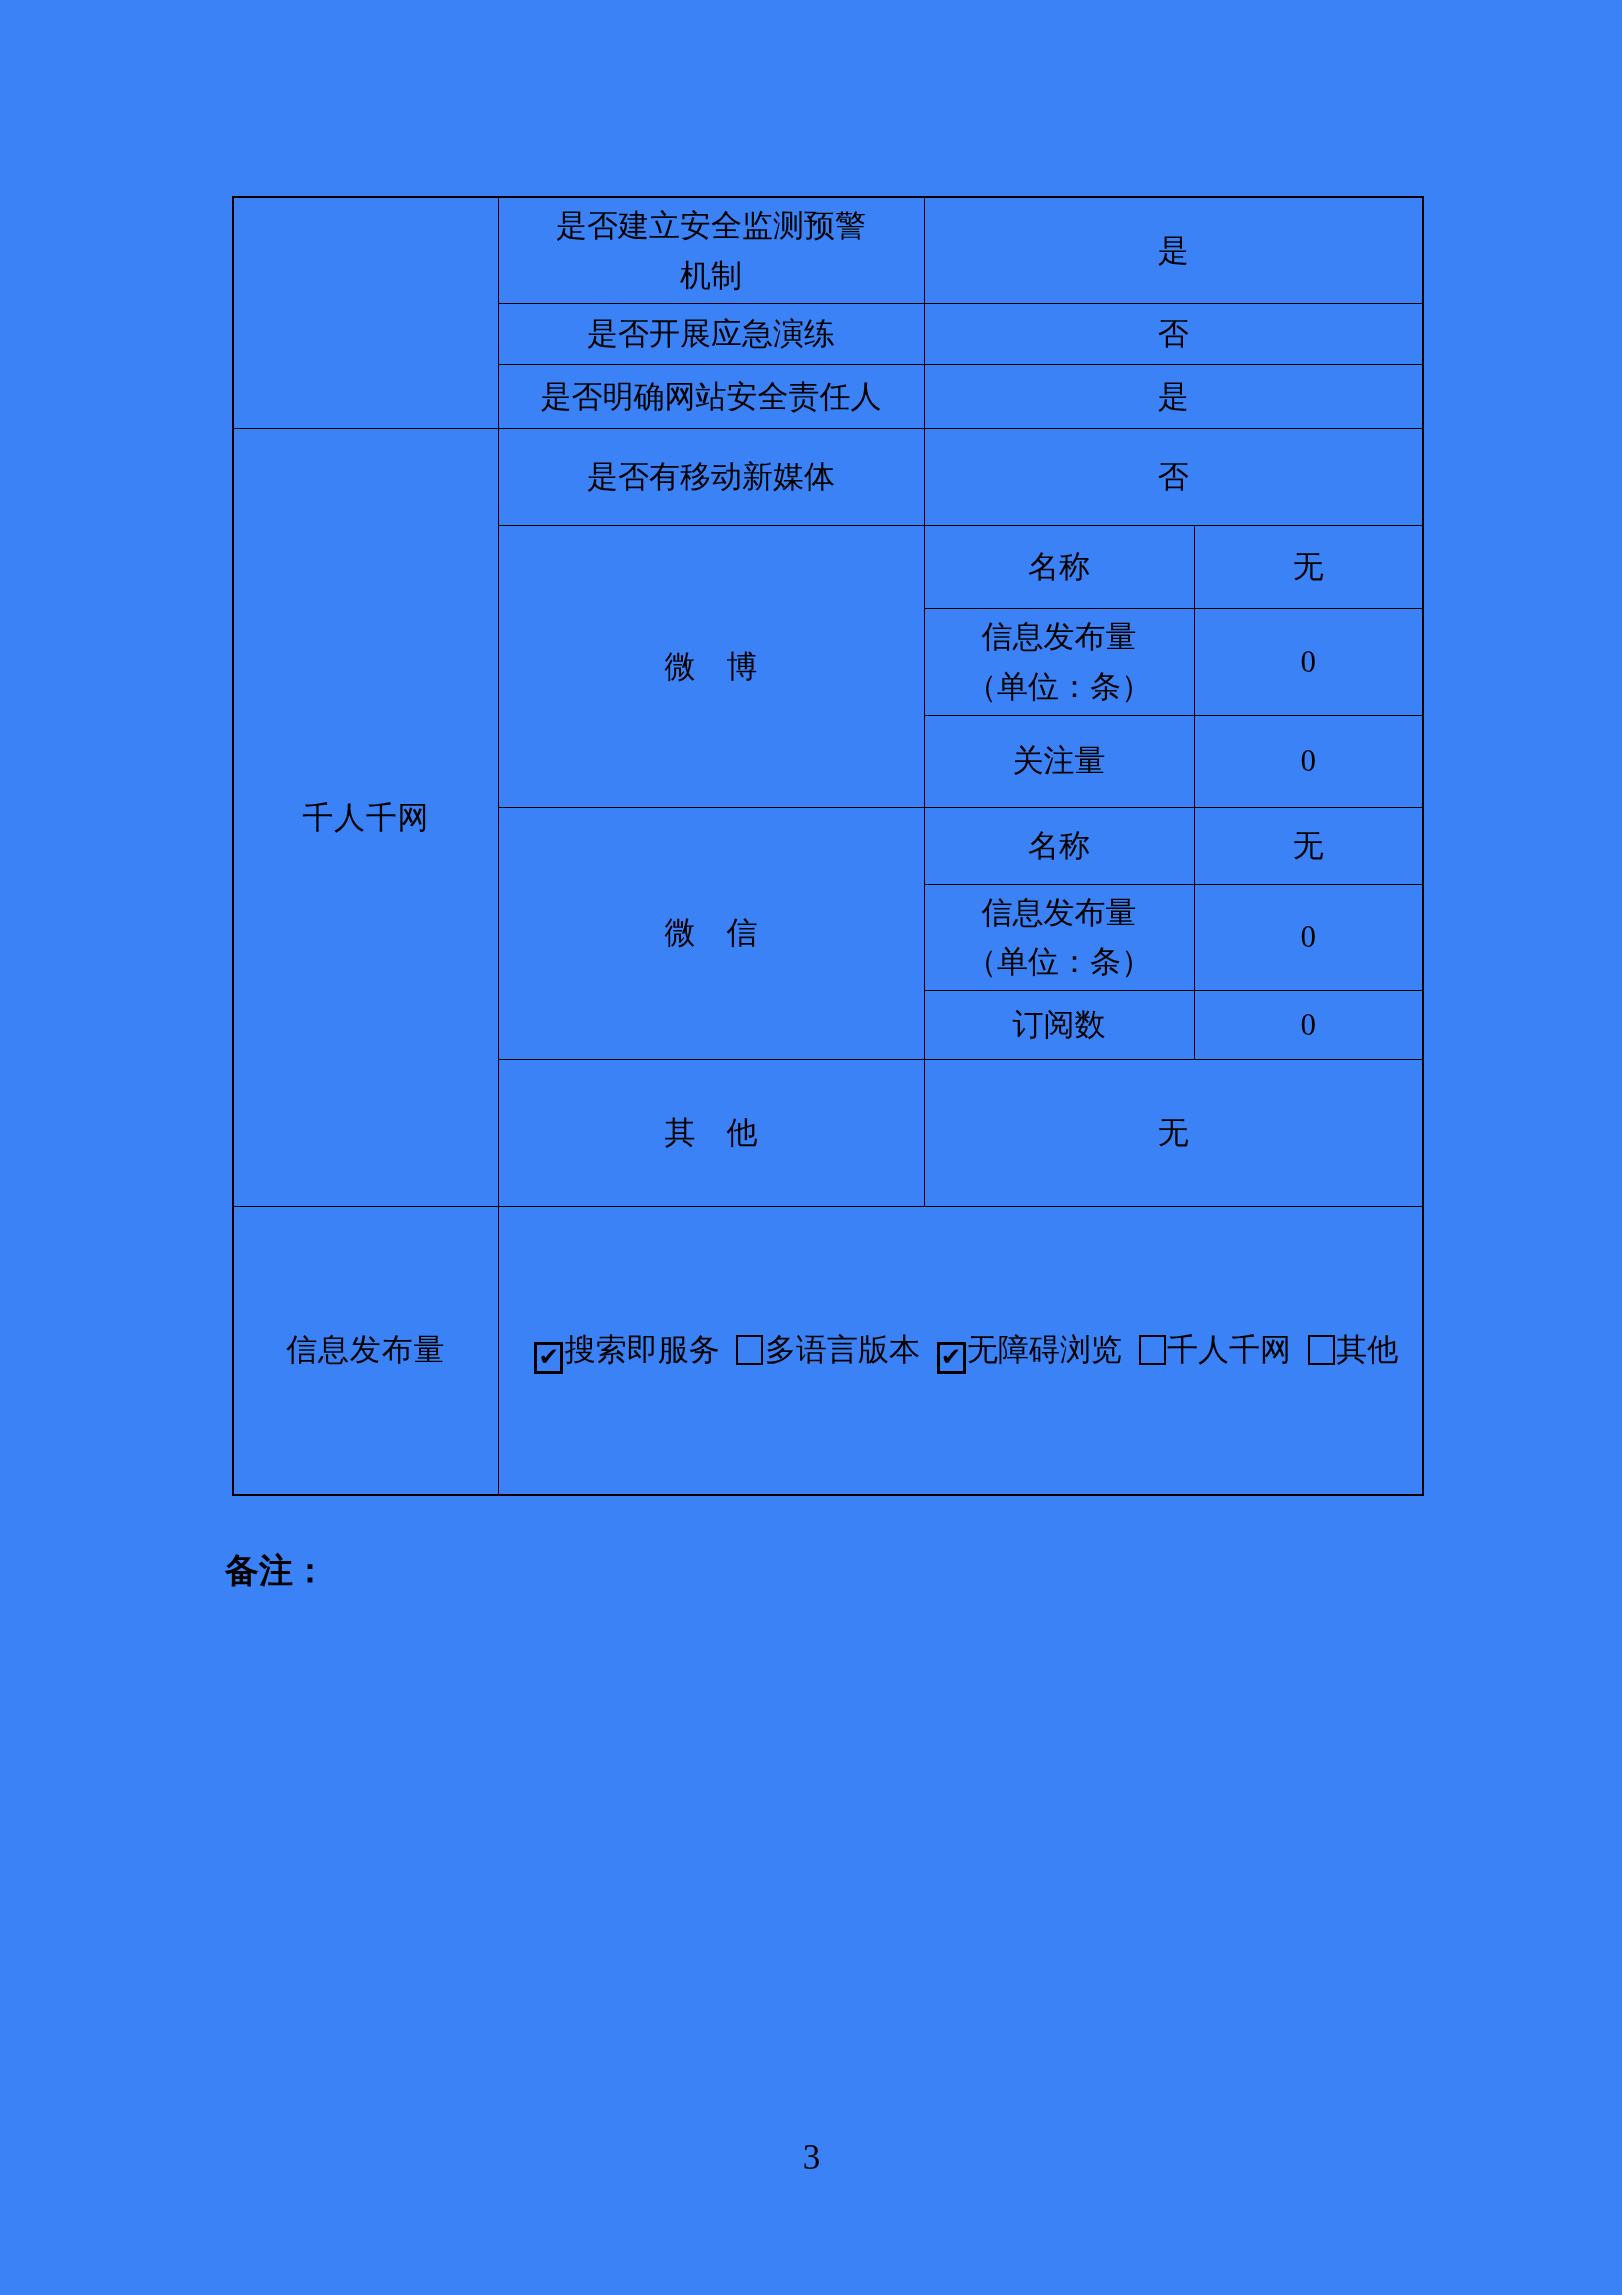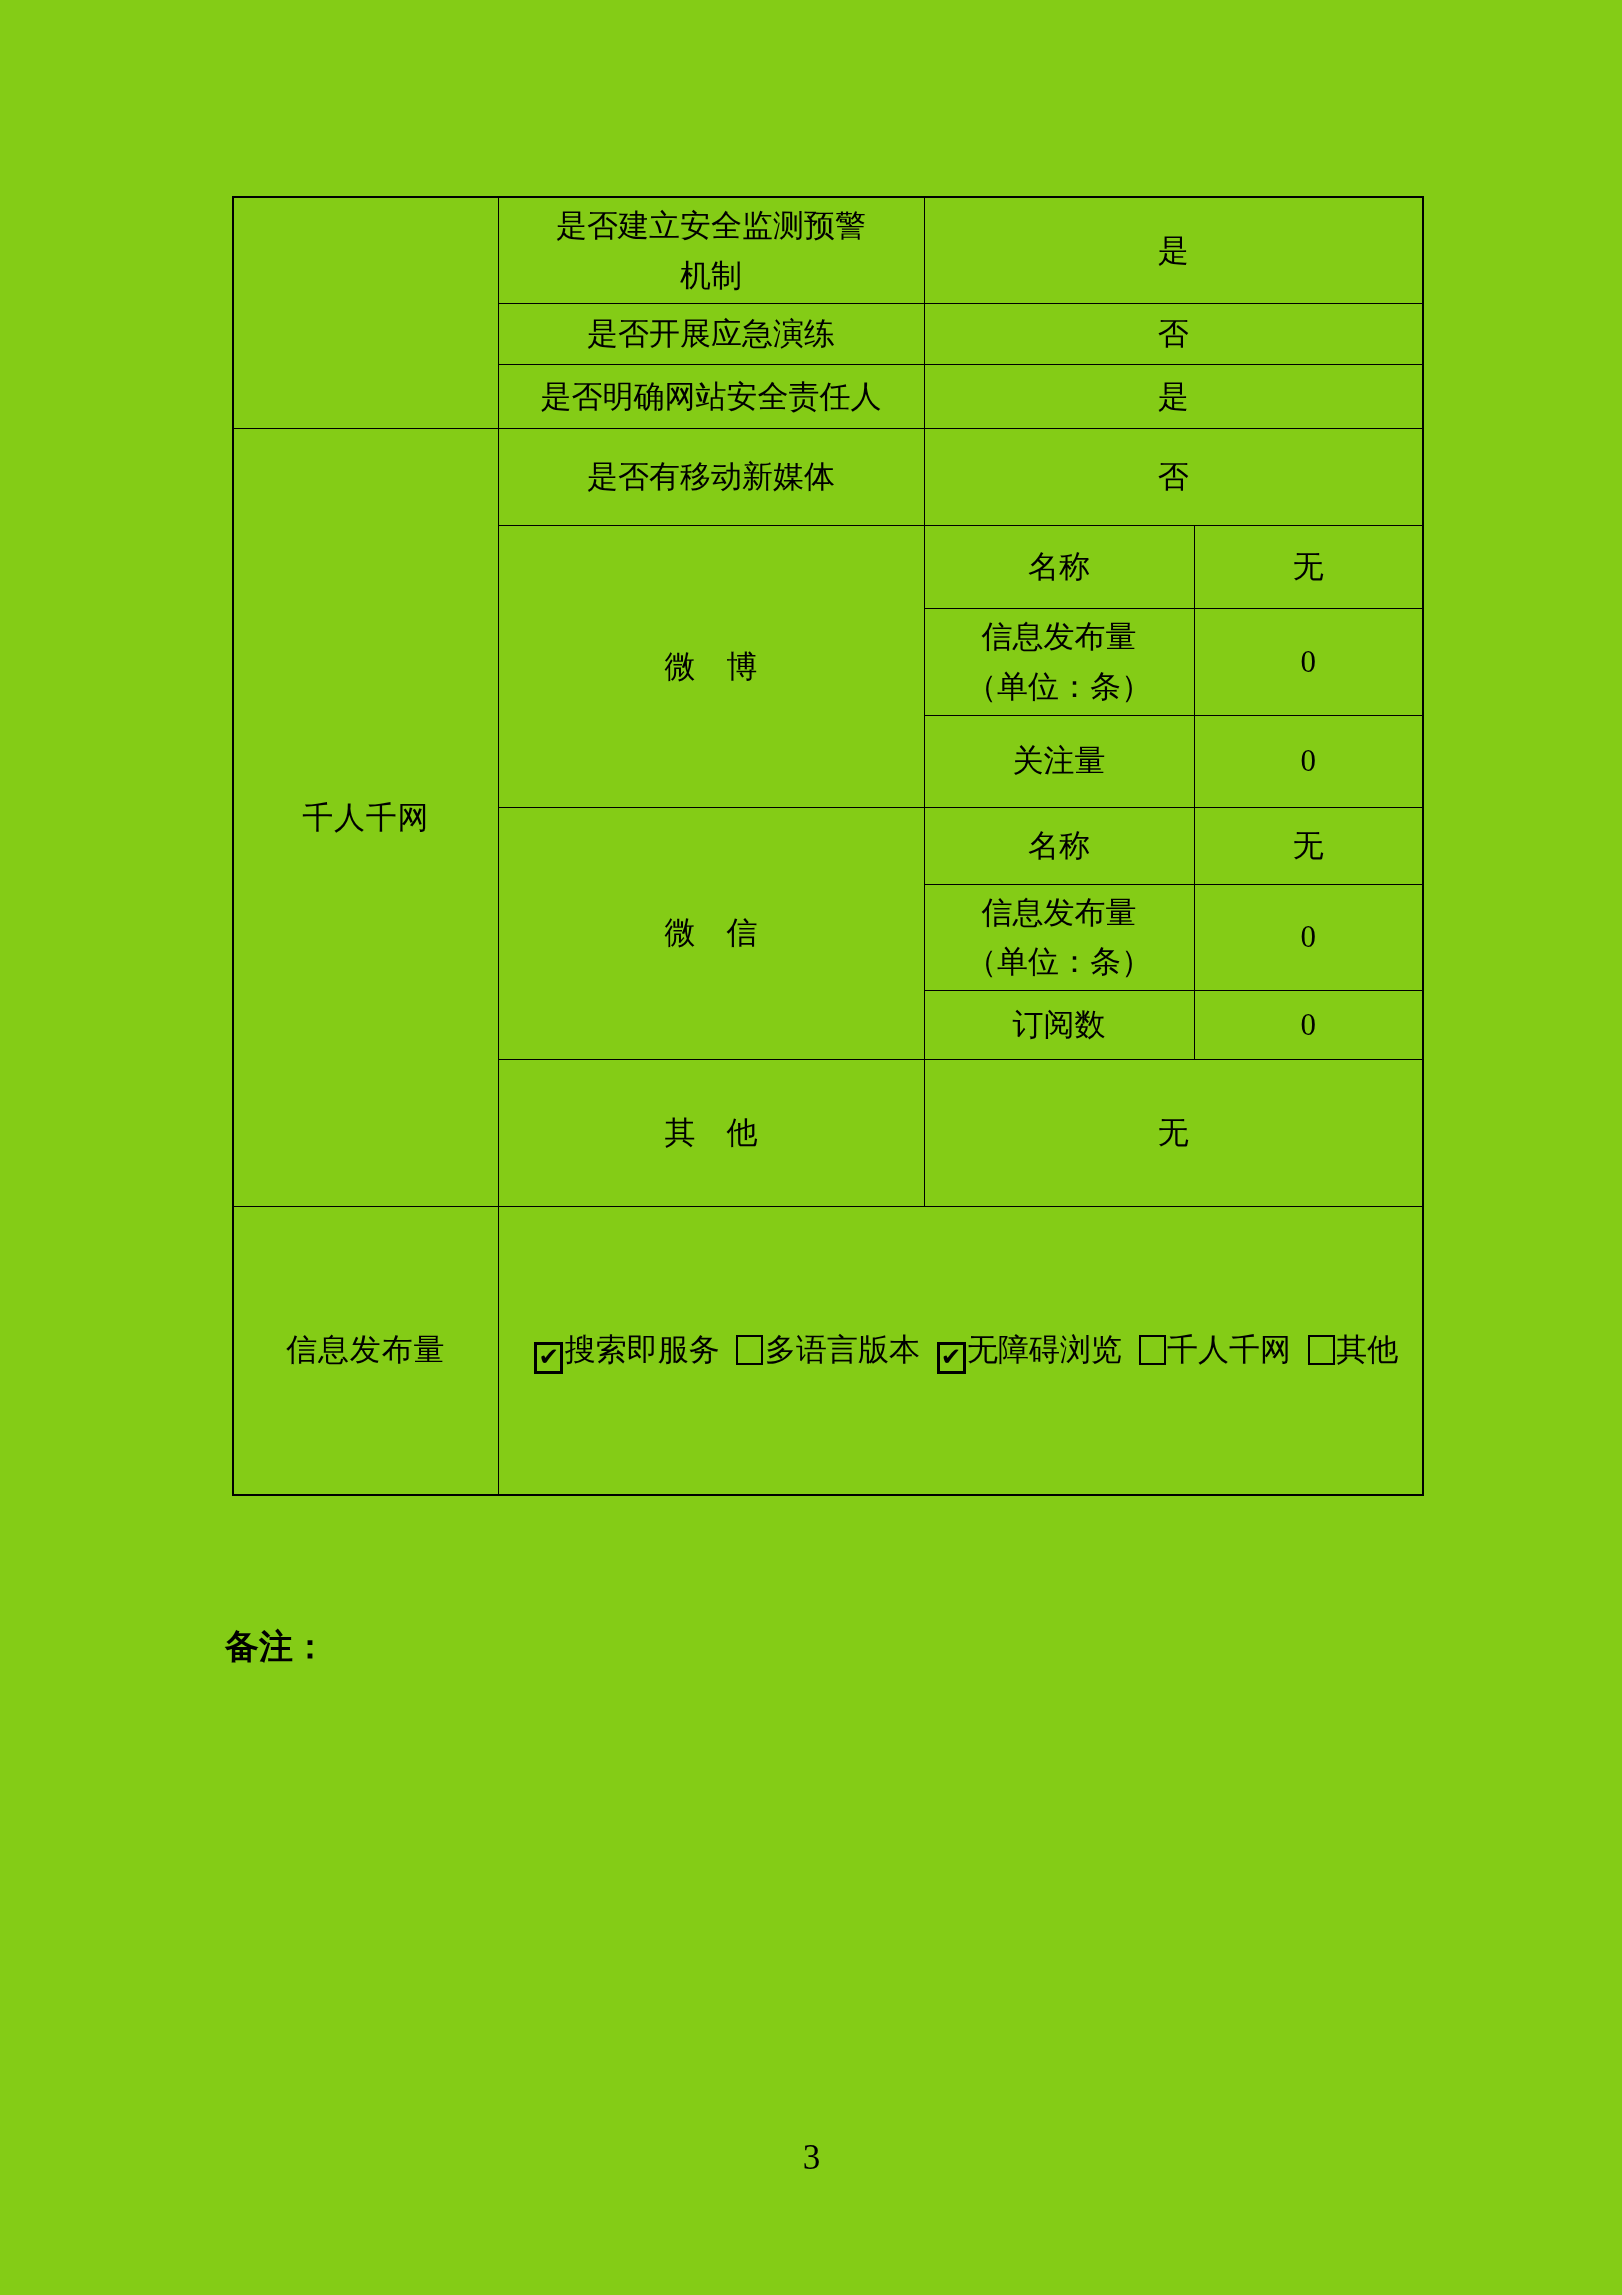--- a/index.html
+++ b/index.html
@@ -1,19 +1,19 @@
 <!DOCTYPE html>
 <html style="font-size:12.3px"><head>
 <meta charset="utf-8">
 <style>
   html,body{margin:0;padding:0;background:#ffffff;}
   .page{
     position:relative;
     width:1623px;height:2295px;
-    background:#84cc16;
+    background:#3b82f6;
     color:#000000;
     font-family:"Liberation Serif","DejaVu Serif",serif;
     overflow:hidden;
   }
   table.report{
     position:absolute;
     left:232px;top:196px;
     width:1190px;
     border-collapse:collapse;
     table-layout:fixed;
@@ -42,21 +42,21 @@
     text-align:center;
     line-height:23px;
     font-size:24.5px;
     font-weight:bold;
     font-family:"DejaVu Sans","Liberation Sans",sans-serif;
   }
   .cb-item:first-child .cb{margin-left:0;}
   .cb.unchecked{border-width:2.3px;}
   .notes{
     position:absolute;
-    left:225px;top:1624px;
+    left:225px;top:1548px;
     font-size:34px;
     font-weight:bold;
     font-family:"Liberation Sans","DejaVu Sans",sans-serif;
   }
   .pageno{
     position:absolute;
     left:0;top:2138px;
     width:100%;
     text-align:center;
     font-size:35px;

